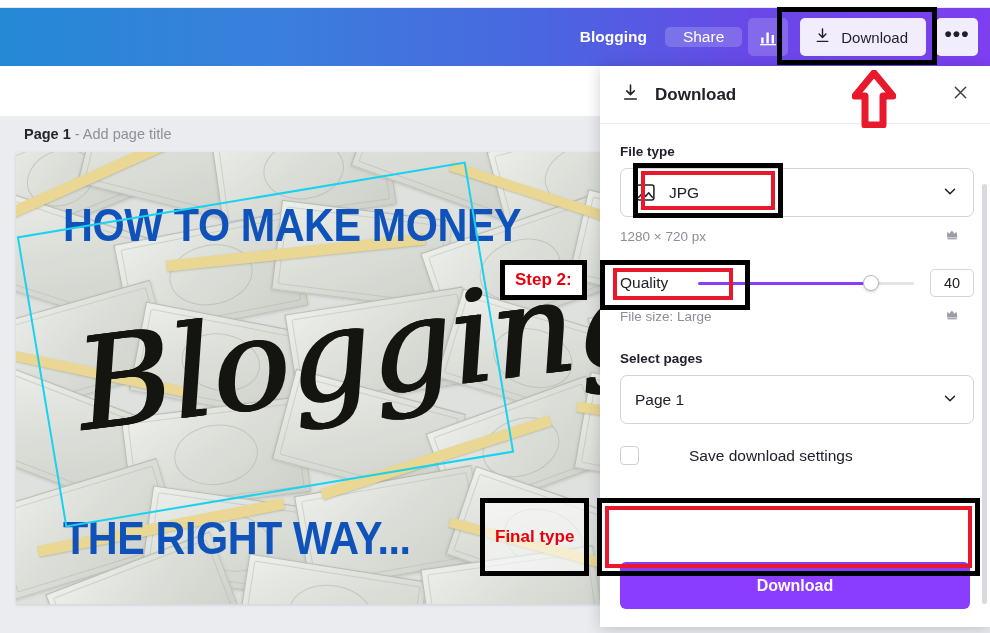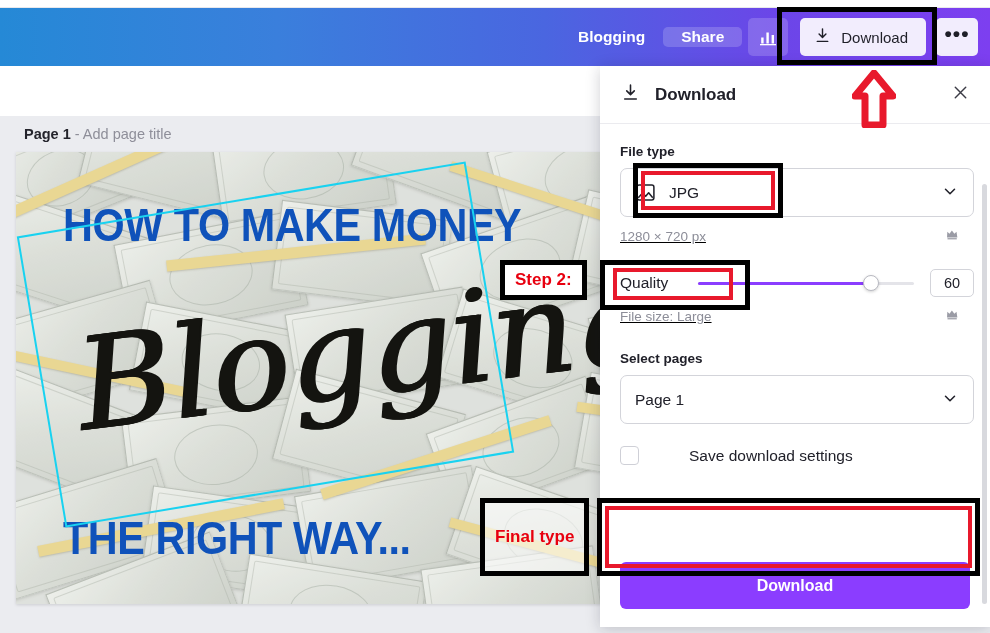--- a/index.html
+++ b/index.html
@@ -24,21 +24,21 @@
     display: flex; align-items: center; justify-content: flex-end;
     padding-right: 12px;
   }
   .hdr-text-btn {
     color: #ffffff; font-size: 15.5px; font-weight: bold;
     padding: 9px 14px; border-radius: 5px; cursor: pointer;
     white-space: nowrap;
   }
   .hdr-pill {
     background: rgba(255,255,255,0.18);
-    color: #ffffff; font-size: 15.5px; font-weight: bold;
+    color: #ffffff; font-size: 15.5px; font-weight: normal;
     padding: 1px 18px; border-radius: 5px; cursor: pointer; margin-left: 4px;
   }
   .hdr-icon-btn {
     background: rgba(255,255,255,0.18);
     border-radius: 5px; margin-left: 6px; cursor: pointer;
     width: 40px; height: 38px; display: flex; align-items: center; justify-content: center;
   }
   .hdr-dl-btn {
     background: #f2edfd; color: #1f1f28;
     font-size: 15px; font-weight: 500;
@@ -182,21 +182,21 @@
     width: 16px; height: 16px; border-radius: 50%;
     background: #fff; border: 1.5px solid #b9bac2;
     box-shadow: 0 1px 3px rgba(0,0,0,0.18); cursor: pointer;
   }
   .numbox {
     width: 44px; height: 28px; border: 1px solid #d3d4da; border-radius: 5px;
     display: flex; align-items: center; justify-content: center;
     font-size: 14.5px; color: #21212a; flex: 0 0 auto;
   }
   .sub-row {
-    display: flex; align-items: center; margin-top: 8px; height: 22px; text-decoration: underline;
+    display: flex; align-items: center; margin-top: 8px; height: 22px;
   }
   .sub-row .txt { font-size: 13.5px; color: #8c8d98; }
   .sub-row .crown { margin-left: auto; margin-right: 13px; }
 
   .checkrow { display: flex; align-items: center; margin-top: 22px; cursor: pointer; gap: 38px; }
   .checkbox {
     width: 19px; height: 19px; border: 1.5px solid #cfd0d7; border-radius: 4px;
     background: #fff; flex: 0 0 auto;
   }
   .checkrow .lbl { font-size: 15.5px; color: #21212a; margin-left: 12px; }
@@ -370,21 +370,21 @@
           </svg>
         </span>
       </div>
 
       <div class="slider-row">
         <span class="lbl">Quality</span>
         <span class="track">
           <span class="fill" id="q-fill" style="width: 80%;"></span>
           <span class="knob" id="q-knob" style="left: 80%;"></span>
         </span>
-        <span class="numbox">60</span>
+        <span class="numbox">40</span>
       </div>
       <div class="sub-row">
         <span class="txt">File size: Large</span>
         <span class="crown">
           <svg width="15" height="13" viewBox="0 0 16 13" fill="none">
             <path d="M1.4 3.6l2.3 2.2 2.6-3.6 2.6 3.6 2.3-2.2.9 6.1H1.1l.3-6.1z" fill="#9a9ba5"></path>
             <rect x="1.6" y="10.4" width="9.9" height="1.3" fill="#9a9ba5"></rect>
           </svg>
         </span>
       </div>

